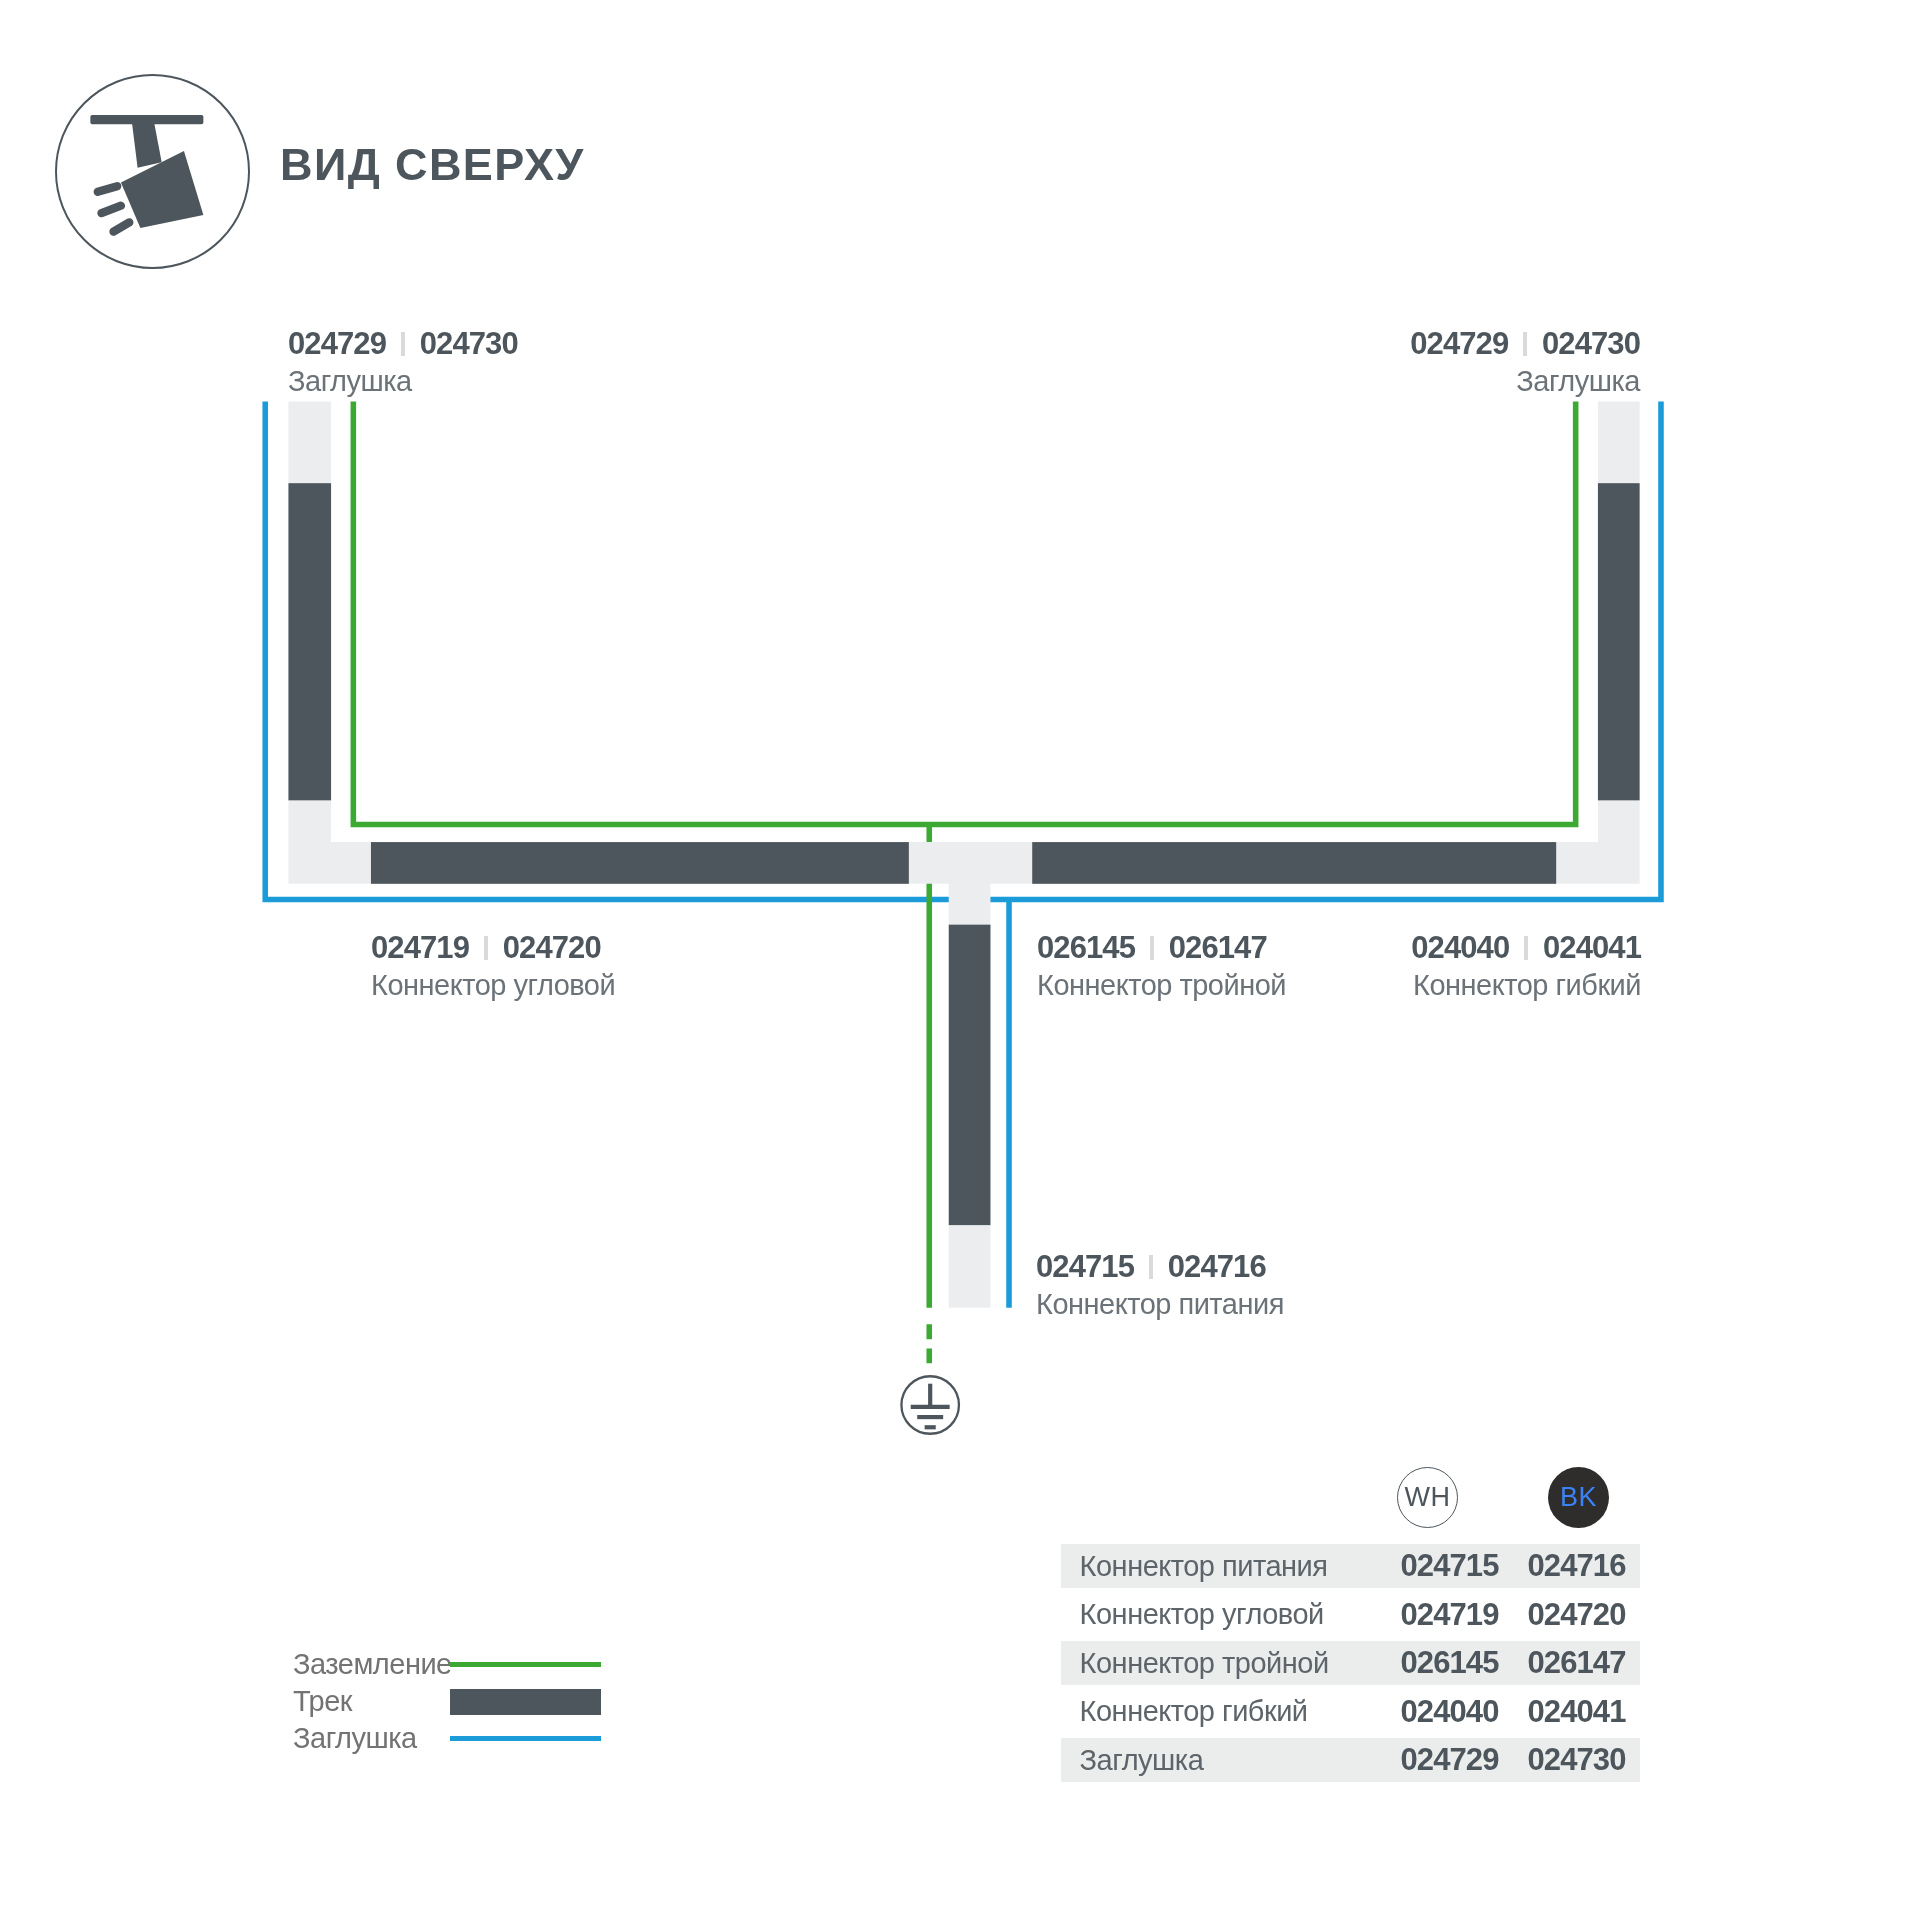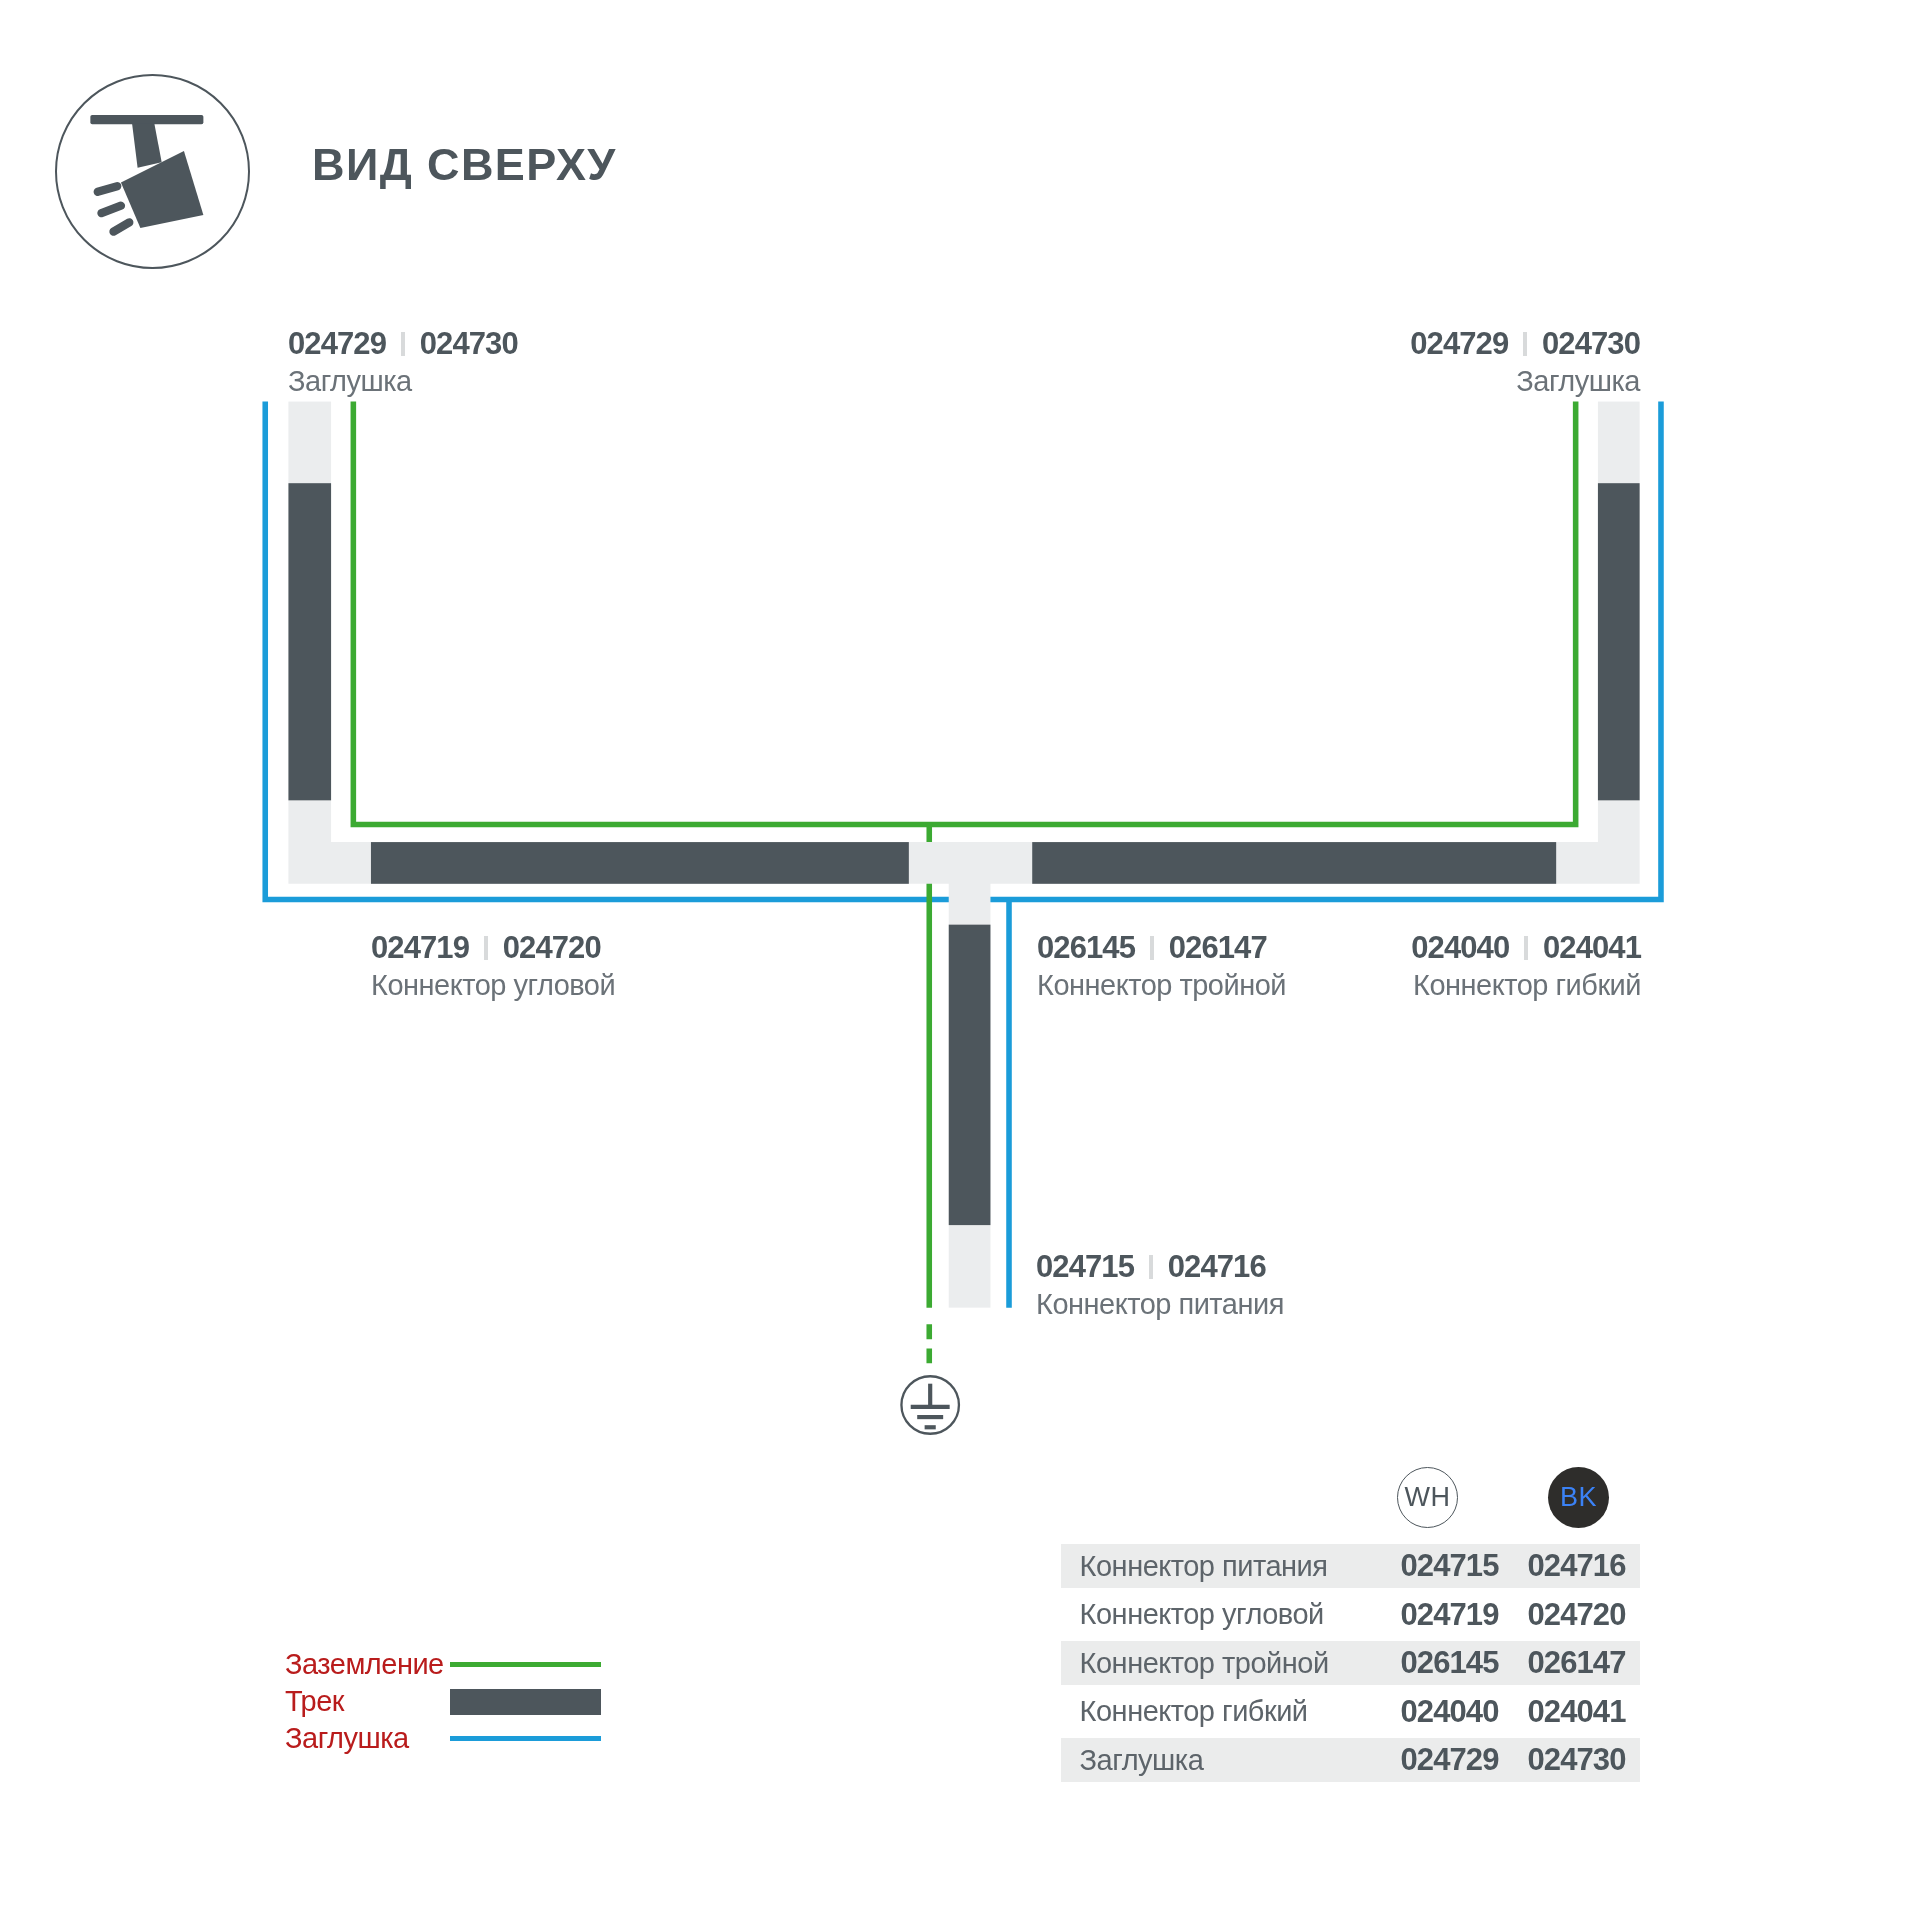--- a/index.html
+++ b/index.html
@@ -5,40 +5,40 @@
   html,body{margin:0;padding:0;background:#fff;}
   #stage{
     position:relative;width:1929px;height:1929px;background:#fff;overflow:hidden;
     font-family:"Liberation Sans", sans-serif;
     --track:#4d565c; --ground:#3caa32; --neutral:#1b9cd9; --light:#ebedee;
     --rowgray:#ebecec; --textsec:#6b7278; --sep:#d8dadb; --bkbadge:#2e2d2b;
   }
   
   .logo{position:absolute;left:55px;top:74px;width:195px;height:195px;border:2.8px solid var(--track);border-radius:50%;box-sizing:border-box;}
   .logo svg{position:absolute;left:0;top:0;}
-  .title{position:absolute;left:312px;top:139px;font-size:45px;font-weight:bold;letter-spacing:1.4px;color:var(--track);}
+  .title{position:absolute;left:280px;top:139px;font-size:45px;font-weight:bold;letter-spacing:1.4px;color:var(--track);}
   
   #diagram{position:absolute;left:0;top:0;}
   .ln-n{stroke:var(--neutral);stroke-width:6;fill:none;}
   .ln-g{stroke:var(--ground);stroke-width:6;fill:none;}
   .ln-g-dash{stroke:var(--ground);stroke-width:6;fill:none;stroke-dasharray:16 10;}
   .dark{fill:var(--track);}
   .lg{fill:var(--light);}
   .gnd{stroke:var(--track);fill:none;}
   
   .lbl{position:absolute;color:var(--track);}
   .lbl .line1{font-weight:bold;font-size:31px;line-height:35px;letter-spacing:-0.9px;display:flex;align-items:center;gap:15px;}
   .lbl .line2{font-size:29px;line-height:34px;letter-spacing:-0.5px;color:var(--textsec);margin-top:2.8px;white-space:nowrap;}
   .lbl.right{text-align:right;}
   .lbl.right .line1{justify-content:flex-end;}
   .sepbar{width:3.7px;height:24px;background:var(--sep);}
   
   .legend{position:absolute;left:285px;top:1646px;}
   .leg-row{display:grid;grid-template-columns:165px 151px;align-items:center;height:37px;}
-  .leg-label{font-size:29px;letter-spacing:-0.5px;color:#b91c1c;}
+  .leg-label{font-size:29px;letter-spacing:-0.5px;color:#737373;margin-left:8px;}
   .sw{width:151px;}
   .sw-ground{height:5.6px;background:var(--ground);}
   .sw-track{height:26px;background:var(--track);}
   .sw-neutral{height:5.6px;background:var(--neutral);}
   
   .tbl{position:absolute;left:1061px;top:1467px;width:579px;}
   .tbl-head{position:relative;height:77px;}
   .badge{position:absolute;top:0;width:61px;height:61px;border-radius:50%;display:flex;align-items:center;justify-content:center;
          font-size:27px;letter-spacing:0.5px;box-sizing:border-box;}
   .badge-wh{left:336px;border:1.9px solid var(--track);color:var(--track);background:#fff;}

